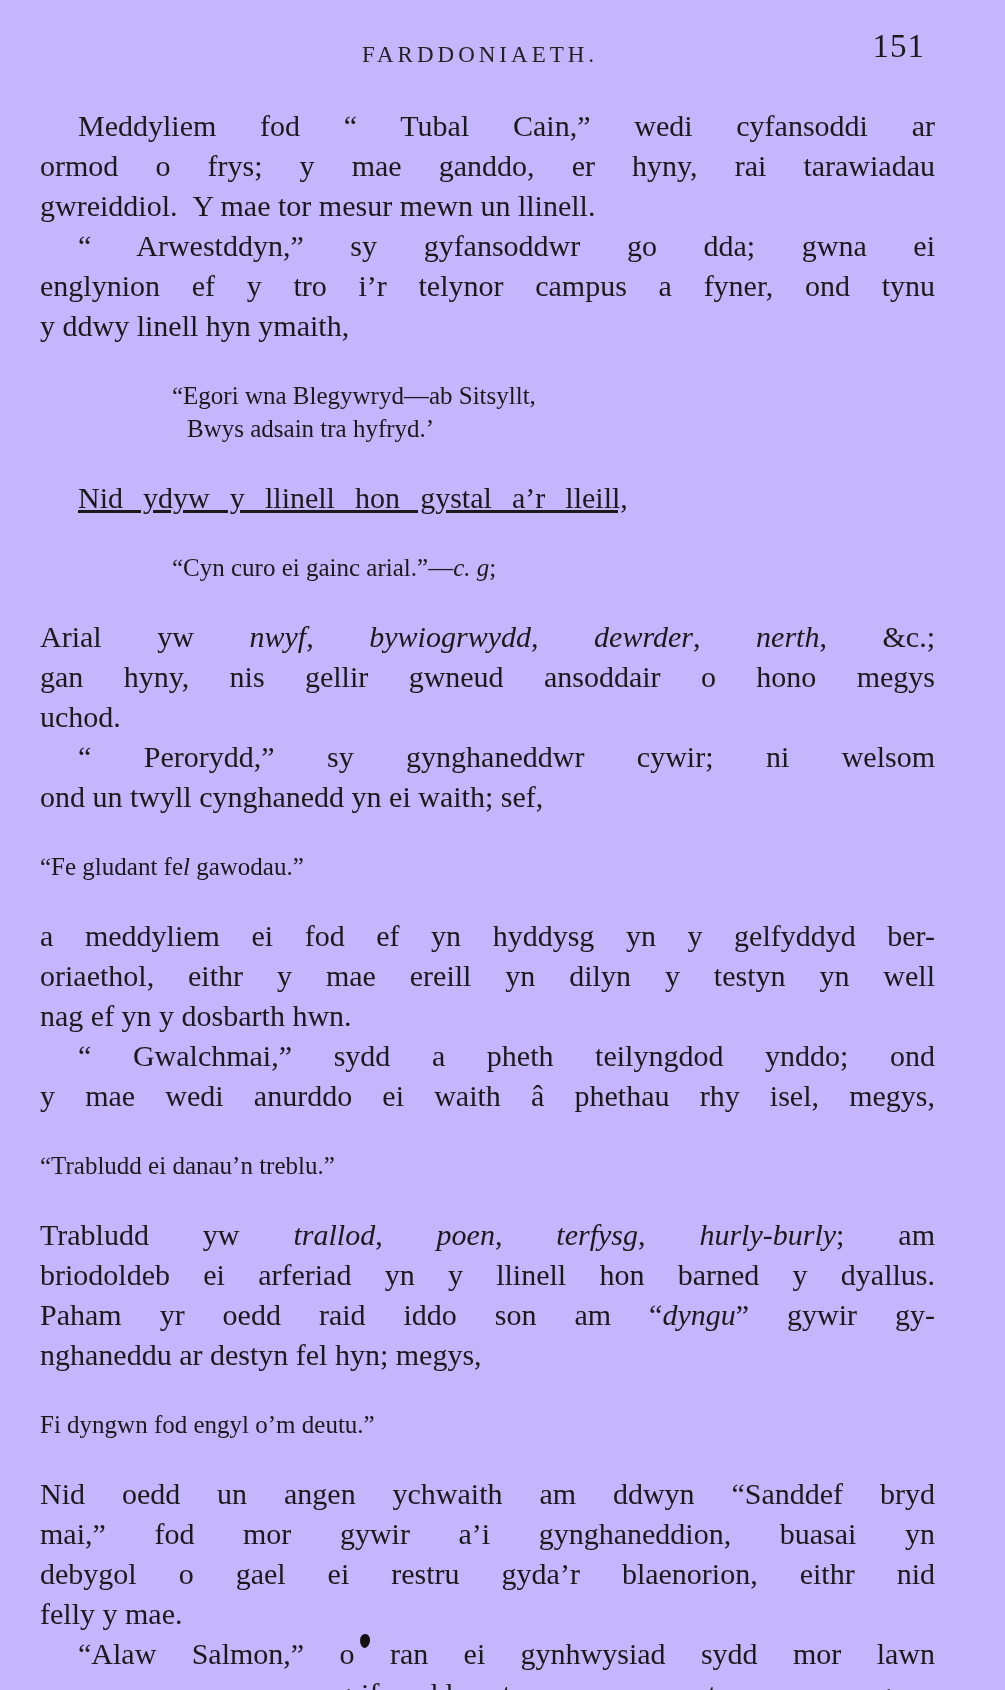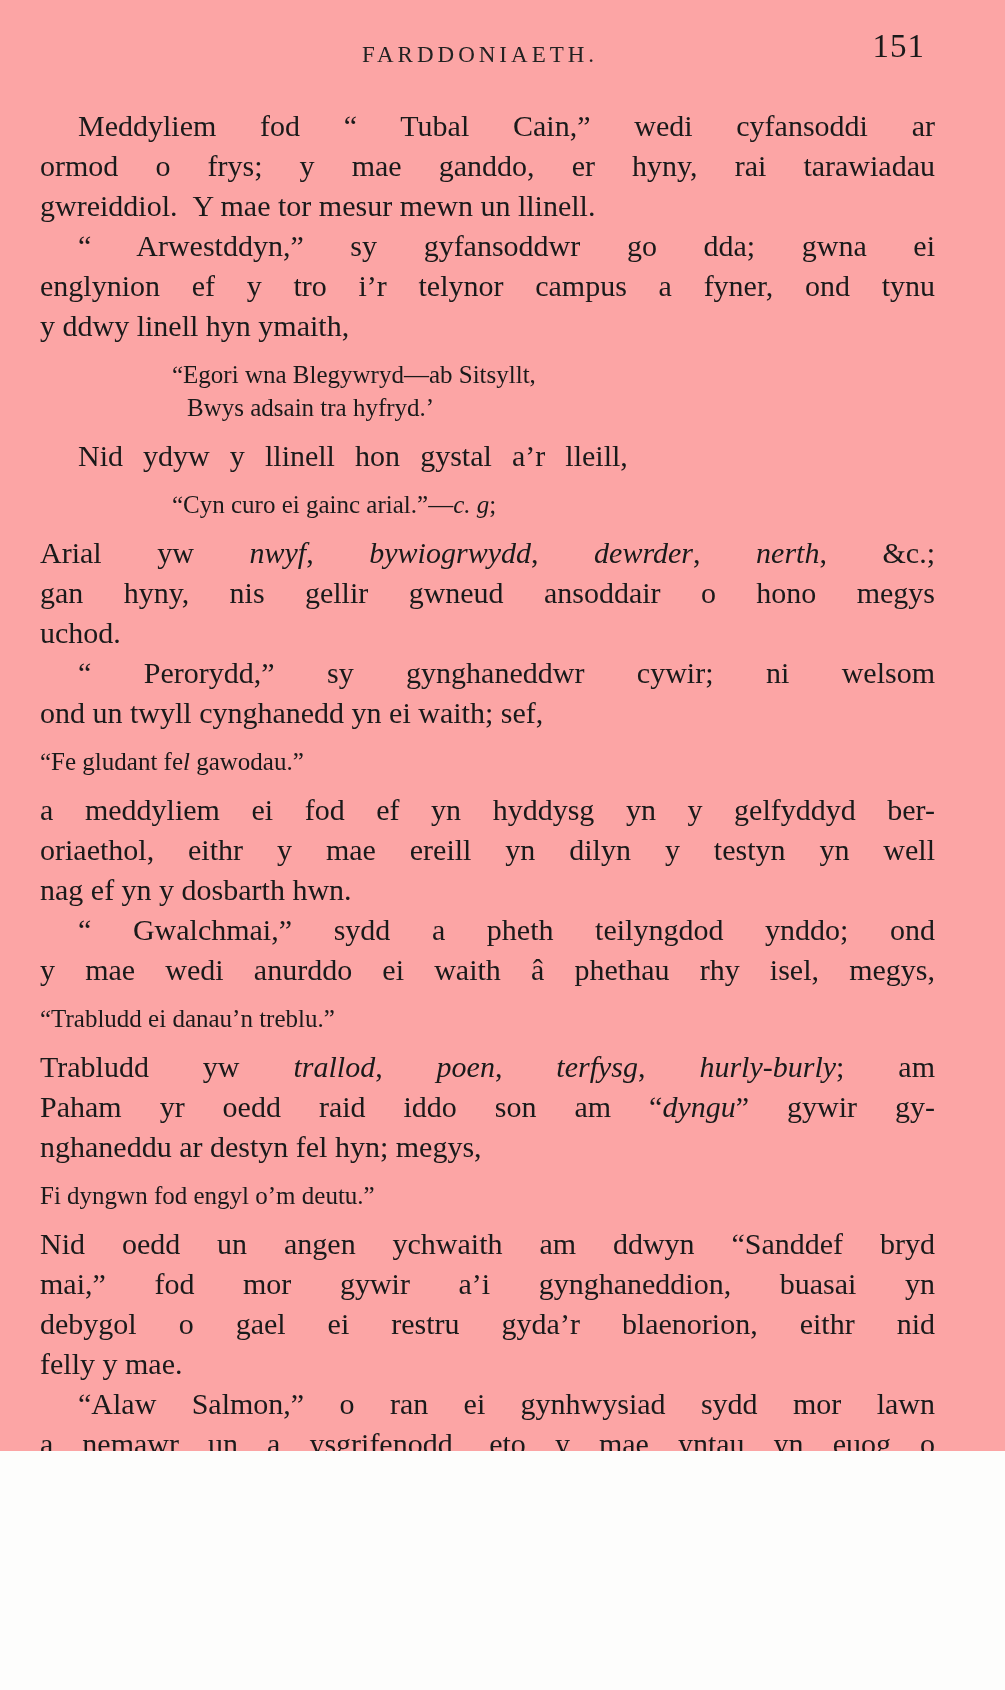--- a/index.html
+++ b/index.html
@@ -1,19 +1,19 @@
 <!DOCTYPE html>
 <html><head>
 <meta charset="utf-8">
 <style>
   html, body { margin:0; padding:0; background:#fdfdfc; }
   .page {
     position:relative;
-    width:1005px; height:1451px;
-    background:#fca5a5;
+    width:1005px; height:1690px;
+    background:#c4b5fd;
     color:#1a1a1a;
     font-family:"Liberation Serif","DejaVu Serif",serif;
     overflow:hidden;
   }
   .header { position:relative; height:76px; }
   .running-title {
     position:absolute; top:42px; left:40px; width:880px;
     text-align:center;
     font-size:23px; letter-spacing:4px;
     color:#222;
@@ -24,22 +24,22 @@
   }
   .content { margin:30px 70px 0 40px; }
   .para { margin:0; }
   .ln {
     font-size:30px; line-height:40px;
     text-align:justify; text-align-last:left;
     white-space:normal;
   }
   .ln.j { text-align-last:justify; }
   .ind { text-indent:38px; }
-  .spread { word-spacing:0.42em; }
-  .quote { margin:12px 0; font-size:25px; line-height:33px; }
+  .spread { word-spacing:0.42em;text-decoration:underline; }
+  .quote { margin:33px 0; font-size:25px; line-height:33px; }
   .qleft { margin-left:132px; }
   .qleft .ql2 { padding-left:15px; }
   .qcenter { text-align:left; }
   em { font-style:italic; }
   .ink-dot {
     position:absolute; left:360px; top:1634px;
     width:10px; height:14px;
     background:#121212;
     border-radius:50% 50% 50% 50% / 42% 42% 58% 58%;
     transform:rotate(4deg);
@@ -107,20 +107,21 @@
       <div class="ln j ind">“ Gwalchmai,” sydd a pheth teilyngdod ynddo; ond</div>
       <div class="ln j">y mae wedi anurddo ei waith â phethau rhy isel, megys,</div>
     </div>
 
     <div class="quote qcenter">
       <div class="qln">“Trabludd ei danau’n treblu.”</div>
     </div>
 
     <div class="para">
       <div class="ln j"><span>Trabludd yw </span><em>trallod</em><span>, </span><em>poen</em><span>, </span><em>terfysg</em><span>, </span><em>hurly-burly</em><span>; am</span></div>
+      <div class="ln j">briodoldeb ei arferiad yn y llinell hon barned y dyallus.</div>
       <div class="ln j"><span>Paham yr oedd raid iddo son am “</span><em>dyngu</em><span>” gywir gy-</span></div>
       <div class="ln">nghaneddu ar destyn fel hyn; megys,</div>
     </div>
 
     <div class="quote qcenter">
       <div class="qln">Fi dyngwn fod engyl o’m deutu.”</div>
     </div>
 
     <div class="para">
       <div class="ln j">Nid oedd un angen ychwaith am ddwyn “Sanddef bryd</div>

